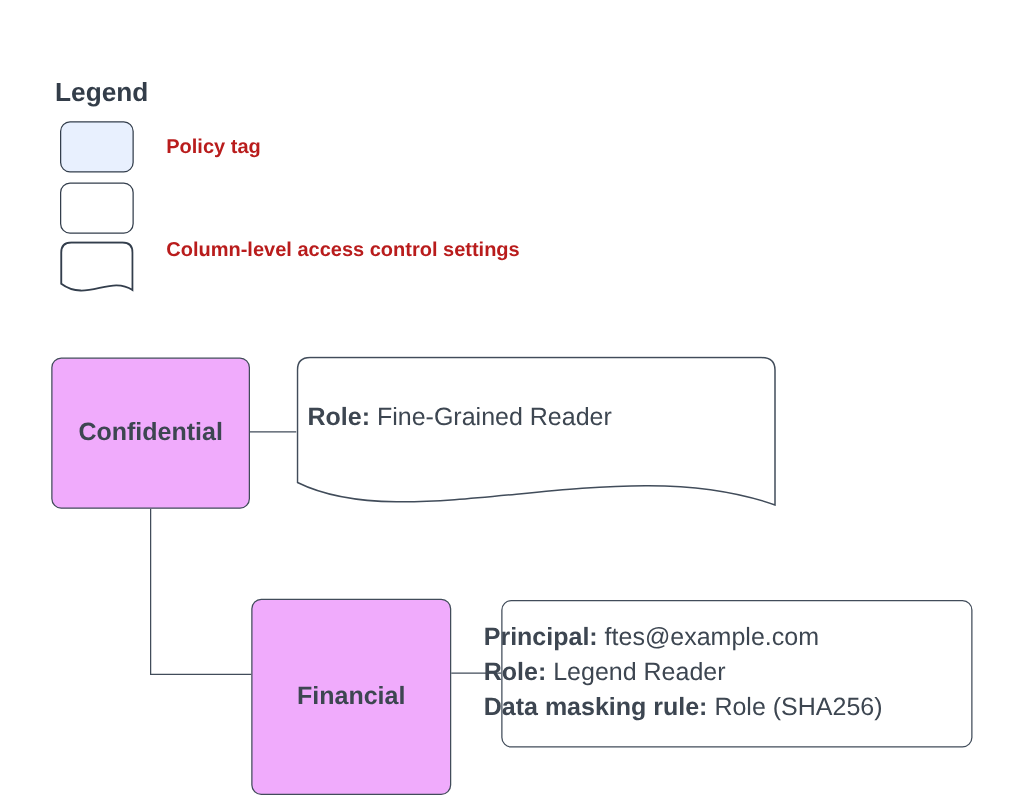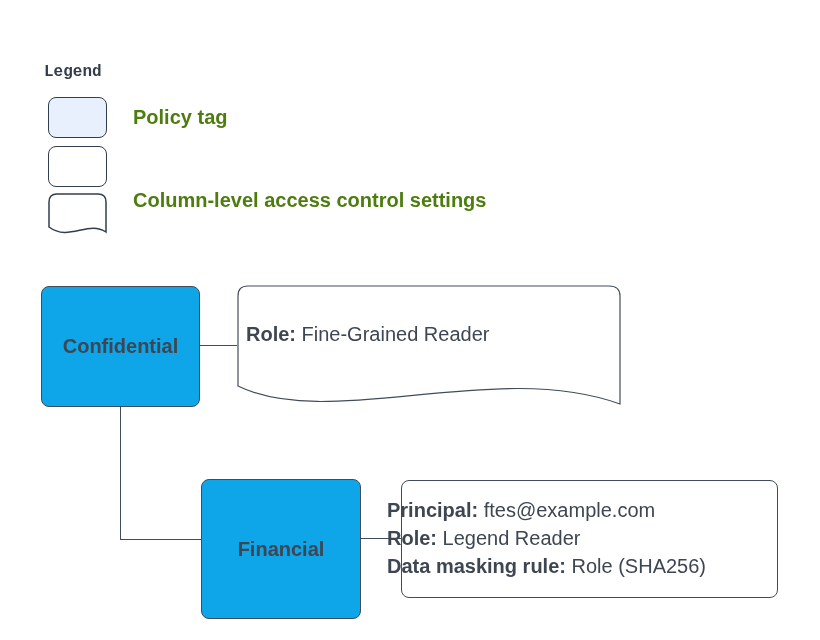--- a/index.html
+++ b/index.html
@@ -13,47 +13,46 @@
     width: 820px;
     height: 640px;
     background: #ffffff;
     overflow: hidden;
     color: #3a4450;
   }
   .abs { position: absolute; }
 
   .legend-title {
     left: 44px; top 64px;
-    font-size: 16px;
+    font-size: 21px;
     font-weight: bold;
     color: #333d49;
-    font-family: Liberation Mono, monospace;
   }
   .swatch {
     width: 59px;
     height: 41px;
     border: 1.5px solid #333e4c;
     border-radius: 8px;
     box-sizing: border-box;
     background: #ffffff;
   }
   .swatch.blue { background: #e8f0fe; }
   .legend-label {
     left: 133px;
     height: 41px;
     line-height: 41px;
-    font-size: 20px;
+    font-size: 16px;
     font-weight: bold;
-    color: #4d7c0f;
+    color: #b91c1c;
     white-space: nowrap;
   }
 
   .node {
     box-sizing: border-box;
-    background: #0ea5e9;
+    background: #f0abfc;
     border: 1px solid #414c5a;
     border-radius: 8px;
     display: flex;
     align-items: center;
     justify-content: center;
     font-size: 20px;
     font-weight: bold;
     color: #3d4651;
   }
   .policy-box {
@@ -102,21 +101,21 @@
     <span>Confidential</span>
   </div>
 
   <svg class="abs shape" style="left:237px; top:285px;" width="384" height="127" viewBox="0 0 384 127">
     <path d="M 11 1 H 372 Q 383 1 383 11 V 119 C 258 74 92 146 1 101 V 11 Q 1 1 11 1 Z" fill="#ffffff" stroke="#414c5a" stroke-width="1.2"></path>
   </svg>
   <div class="abs policy-text" style="left:246px; top:321px;">
     <div><span class="lbl">Role:</span><span> Fine-Grained Reader</span></div>
   </div>
 
-  <div class="abs node" style="left:201px; top:479px; width:160px; height:140px;justify-content:center;">
+  <div class="abs node" style="left:201px; top:479px; width:160px; height:157px;justify-content:center;">
     <span>Financial</span>
   </div>
 
   <div class="abs policy-box" style="left:401px; top:480px; width:377px; height:118px;"></div>
   <div class="abs policy-text lh28" style="left:387px; top:496px;">
     <div><span class="lbl">Principal:</span><span> ftes@example.com</span></div>
     <div><span class="lbl">Role:</span><span> Legend Reader</span></div>
     <div><span class="lbl">Data masking rule:</span><span> Role (SHA256)</span></div>
   </div>
 

